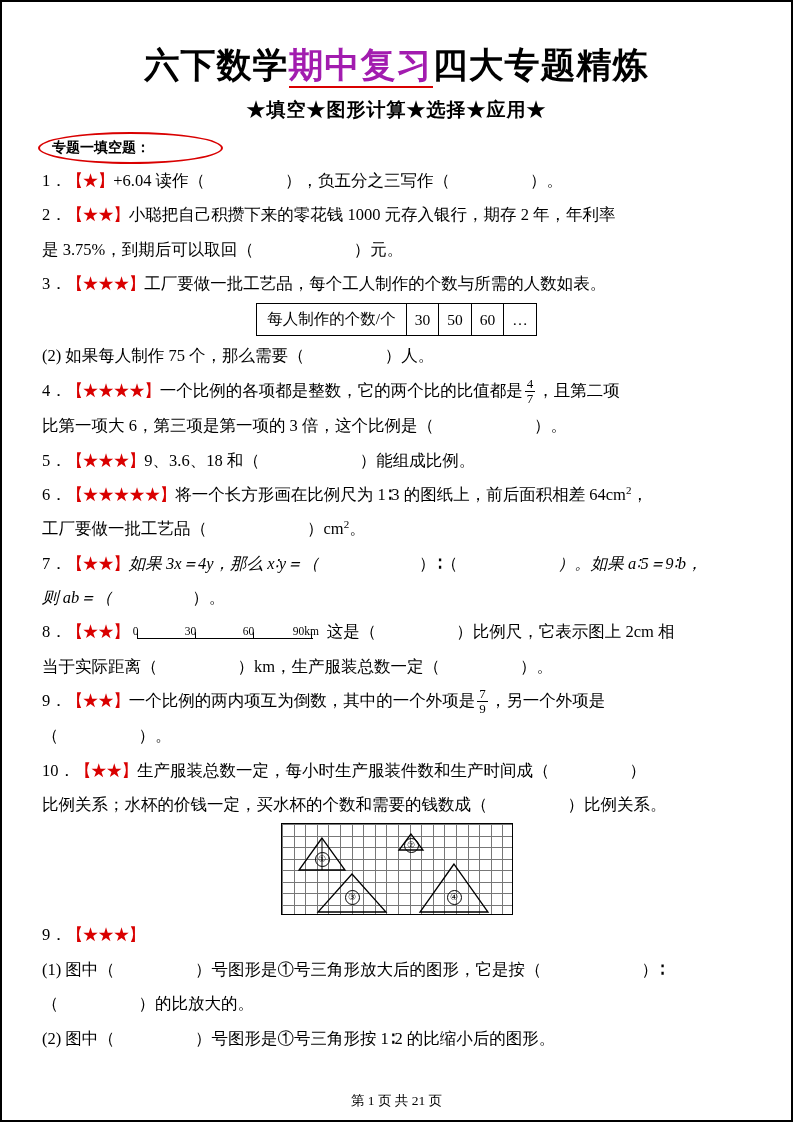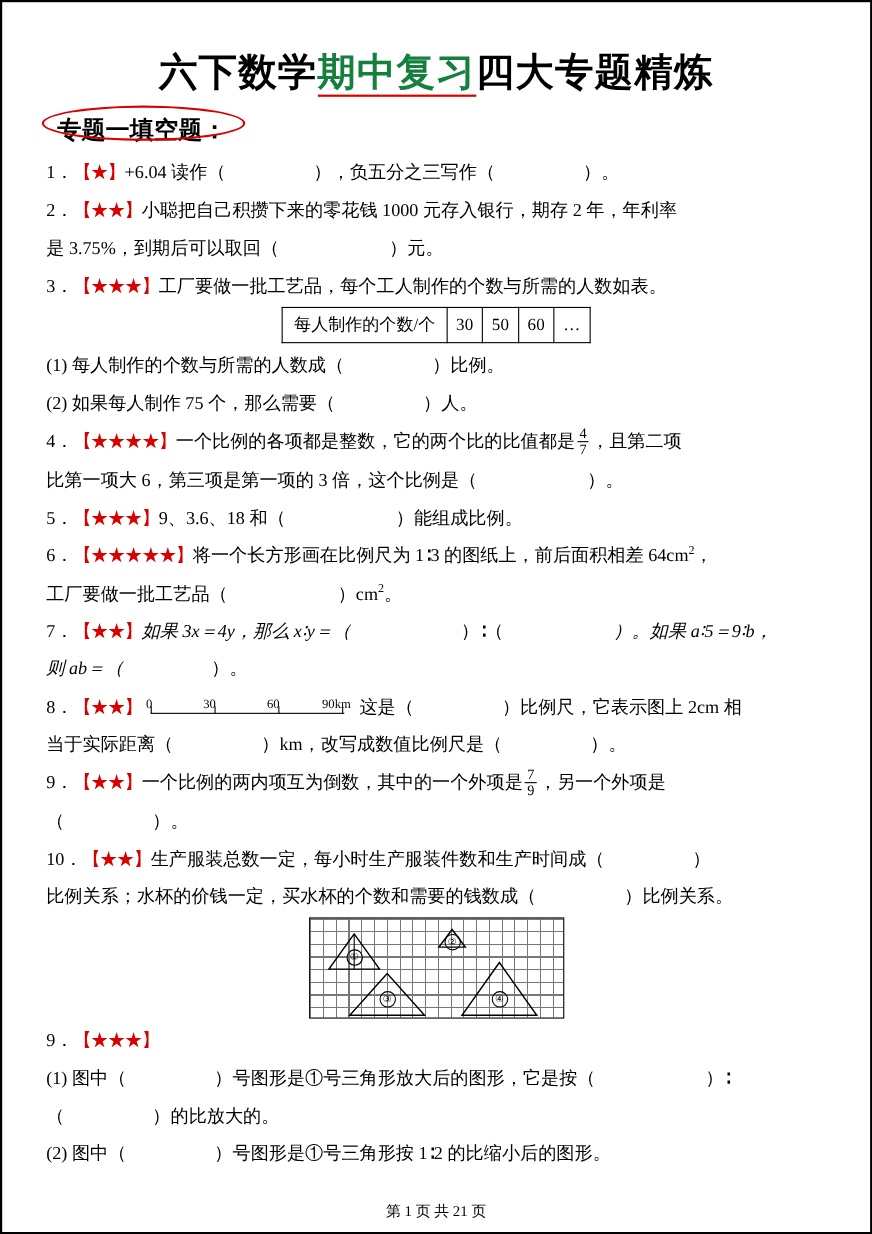--- a/index.html
+++ b/index.html
@@ -21,36 +21,36 @@
   .title{
     text-align:center;
     font-family:"Liberation Serif", serif;
     font-weight:bold;
     font-size:35px;
     letter-spacing:1px;
     margin:14px 0 2px 0;
     white-space:nowrap;
   }
   .title .red{
-    color:#15803d;
+    color:#a21caf;
     border-bottom:2px solid #d90000;
     padding-bottom:1px;
   }
   .subtitle{
     text-align:center;
     font-size:19px;
     font-weight:bold;
     letter-spacing:1px;
     margin:8px 0 4px 0;
   }
   
   .section-head{
     position:relative;
     display:inline-block;
-    font-size:22px;
+    font-size:14px;
     font-weight:bold;
     margin:10px 0 2px 4px;
     padding:2px 6px;
   }
   .section-head .ellipse{
     position:absolute;
     left:-8px;top:-5px;
     width:185px;height:32px;
     border:2px solid #d90000;
     border-radius:50%;
@@ -138,20 +138,21 @@
 </style>
 </head>
 <body>
 
 <div class="page">
 
   
   <div class="title">
     <span>六下数学</span><span class="red">期中复习</span><span>四大专题精炼</span>
   </div>
+  <div class="subtitle">★填空★图形计算★选择★应用★</div>
 
   
   <div class="section-head">
     <span class="ellipse"></span>
     <span>专题一填空题：</span>
   </div>
 
   
   <div class="q">
     <span>1．</span><span class="stars">【★】</span><span>+6.04 读作（</span><span class="blank-m"></span><span>），负五分之三写作（</span><span class="blank-m"></span><span>）。</span>
@@ -178,23 +179,20 @@
         <td>30</td>
         <td>50</td>
         <td>60</td>
         <td>…</td>
       </tr>
     </tbody>
       </table>
   </div>
 
   <div class="q">
-    <span>(1) 每人制作的个数与所需的人数成（</span><span class="blank-m"></span><span>）比例。</span>
-  </div>
-  <div class="q">
     <span>(2) 如果每人制作 75 个，那么需要（</span><span class="blank-m"></span><span>）人。</span>
   </div>
 
   
   <div class="q">
     <span>4．</span><span class="stars">【★★★★】</span><span>一个比例的各项都是整数，它的两个比的比值都是</span><span class="frac"><span class="num">4</span><span class="den">7</span></span><span>，且第二项</span>
   </div>
   <div class="q">
     <span>比第一项大 6，第三项是第一项的 3 倍，这个比例是（</span><span class="blank-l"></span><span>）。</span>
   </div>
@@ -228,21 +226,21 @@
       <span class="tick" style="left:62px;"></span>
       <span class="tick" style="left:120px;"></span>
       <span class="tick" style="left:178px;"></span>
       <span class="lab" style="left:0px;">0</span>
       <span class="lab" style="left:52px;">30</span>
       <span class="lab" style="left:110px;">60</span>
       <span class="lab" style="left:160px;">90km</span>
     </span><span>这是（</span><span class="blank-m"></span><span>）比例尺，它表示图上 2cm 相</span>
   </div>
   <div class="q">
-    <span>当于实际距离（</span><span class="blank-m"></span><span>）km，改写成数值比例尺是（</span><span class="blank-m"></span><span>）。</span>
+    <span>当于实际距离（</span><span class="blank-m"></span><span>）km，生产服装总数一定（</span><span class="blank-m"></span><span>）。</span>
   </div>
 
   
   <div class="q">
     <span>9．</span><span class="stars">【★★】</span><span>一个比例的两内项互为倒数，其中的一个外项是</span><span class="frac"><span class="num">7</span><span class="den">9</span></span><span>，另一个外项是</span>
   </div>
   <div class="q">
     <span>（</span><span class="blank-m"></span><span>）。</span>
   </div>
 

